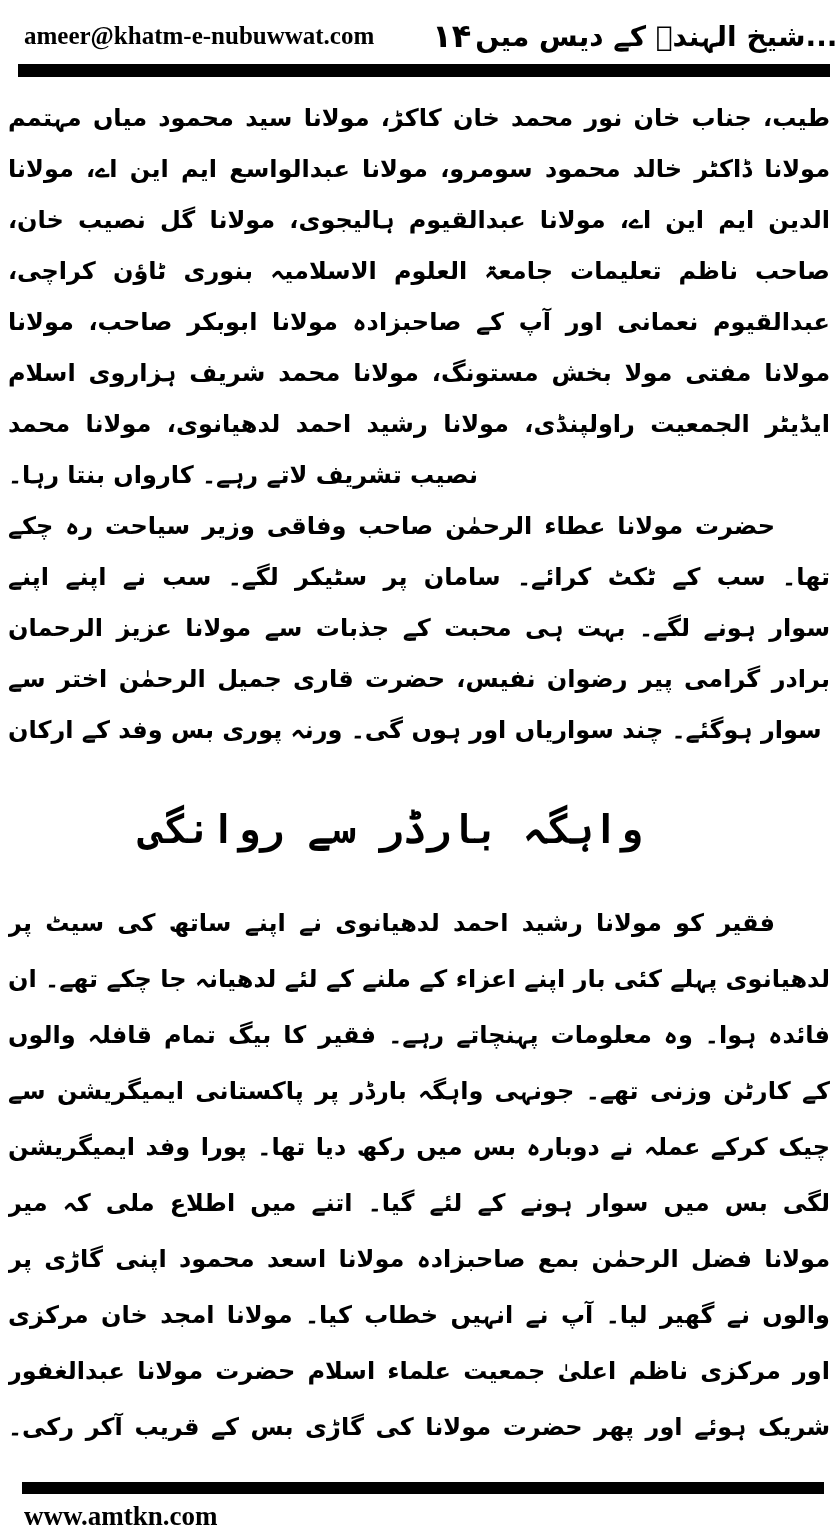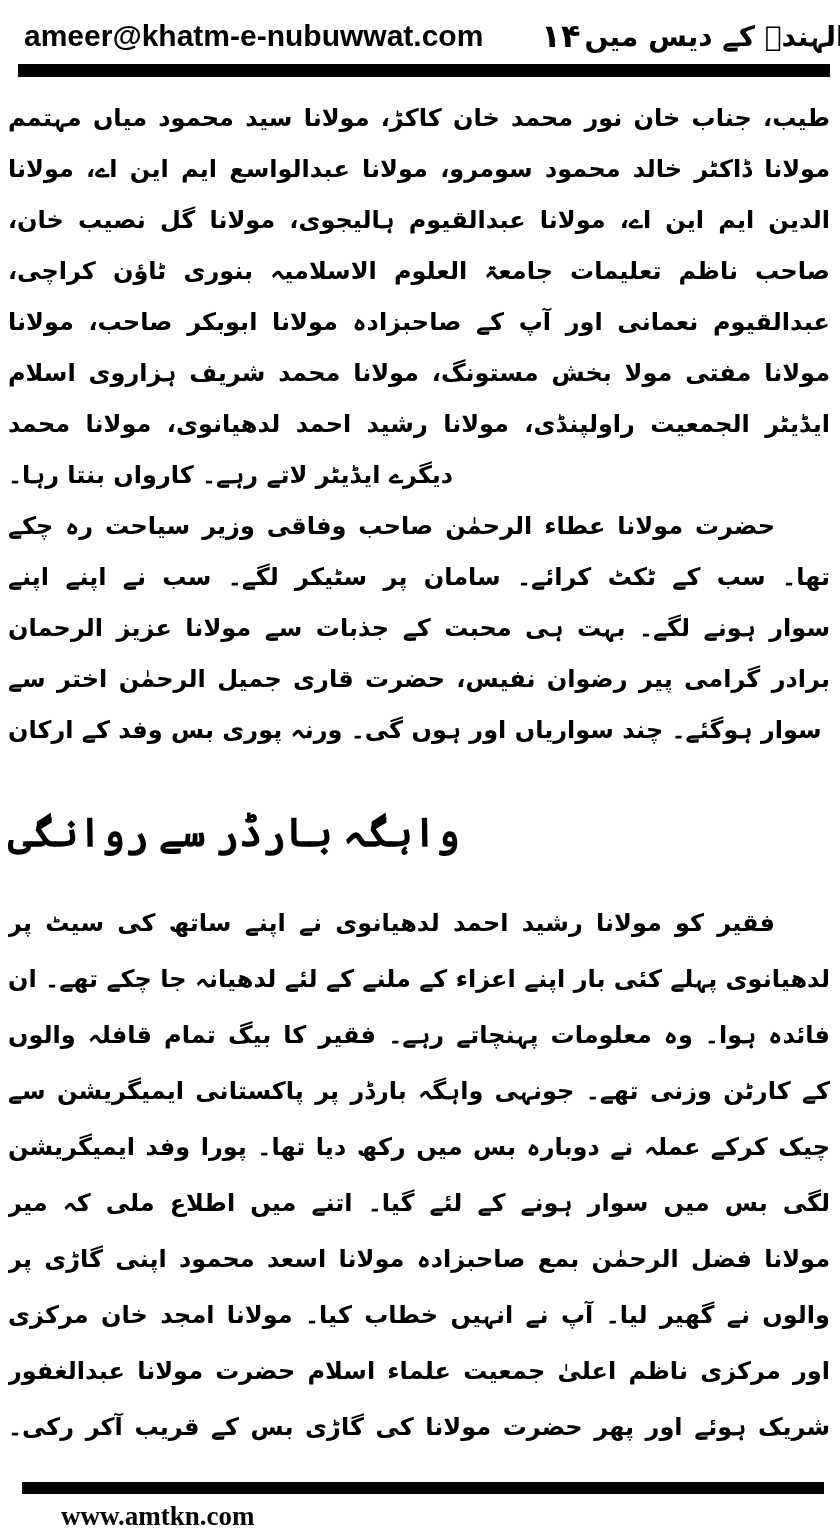--- a/index.html
+++ b/index.html
@@ -10,22 +10,22 @@
     overflow:hidden;position:relative;
   }
   .page{width:840px;height:1540px;position:relative;background:#ffffff;}
 
   
   .hdr{
     height:64px;display:flex;align-items:center;
     padding:8px 6px 0 24px;box-sizing:border-box;
   }
   .hdr .email{
-    font-family:Liberation Sans, sans-serif;
-    font-weight:700;font-size:30px;white-space:nowrap;
+    font-family:Liberation Serif, serif;
+    font-weight:700;font-size:25px;white-space:nowrap;
   }
   .hdr .pagenum{
     font-family:"DejaVu Sans",sans-serif;
     font-weight:700;font-size:32px;
     margin-left:58px;white-space:nowrap;
   }
   .hdr .booktitle{
     flex:1;direction:rtl;text-align:left; 
     font-weight:700;font-size:28px;white-space:nowrap;
     padding-left:4px;padding-right:6px;
@@ -52,32 +52,32 @@
   .para.p3 .line{height:56px;line-height:56px;}
   
   .para.flushlast .line:last-child{text-align:left;text-align-last:left;}
   
   .para.indent .line:first-child{padding-right:55px;}
 
   
   h2.sec{
     direction:rtl;margin:45px 57px 30px 0;
     height:64px;line-height:64px;
-    text-align:left;font-size:40px;font-weight:700;
-    font-family:Liberation Serif, serif;
+    text-align:center;font-size:40px;font-weight:700;
+    font-family:Liberation Mono, monospace;
   }
 
   
   .ftr{
     position:absolute;left:0;right:0;top:1496px;height:40px;
     display:flex;justify-content:space-between;align-items:center;
     padding:0 16px 0 24px;box-sizing:border-box;
     font-family:"Liberation Serif",serif;font-weight:700;font-size:27px;
   }
-  .ftr span{white-space:nowrap;margin-left:37px;}
+  .ftr span{white-space:nowrap;}
 </style>
 </head>
 <body>
 
 <div class="page">
 
   <header class="hdr">
     <div class="email">ameer@khatm-e-nubuwwat.com</div>
     <div class="pagenum">۱۴</div>
     <div class="booktitle" dir="rtl">ایک ہفتہ......شیخ الہندؒ کے دیس میں</div>
@@ -88,21 +88,21 @@
   <main>
 
     <section class="para flushlast">
         <div class="line">طیب، جناب خان نور محمد خان کاکڑ، مولانا سید محمود میاں مہتمم جامعہ مدنیہ جدید رائے ونڈ روڈ لاہور،</div>
         <div class="line">مولانا ڈاکٹر خالد محمود سومرو، مولانا عبدالواسع ایم این اے، مولانا مفتی عبدالستار سینیٹر، مولانا قمر</div>
         <div class="line">الدین ایم این اے، مولانا عبدالقیوم ہالیجوی، مولانا گل نصیب خان، حضرت مولانا مفتی امداد اللہ</div>
         <div class="line">صاحب ناظم تعلیمات جامعۃ العلوم الاسلامیہ بنوری ٹاؤن کراچی، مولانا مفتی گل رحمٰن پشاور، مولانا</div>
         <div class="line">عبدالقیوم نعمانی اور آپ کے صاحبزادہ مولانا ابوبکر صاحب، مولانا سعید یوسف پلندری آزاد کشمیر،</div>
         <div class="line">مولانا مفتی مولا بخش مستونگ، مولانا محمد شریف ہزاروی اسلام آباد، مولانا مفتی محمد زاہد</div>
         <div class="line">ایڈیٹر الجمعیت راولپنڈی، مولانا رشید احمد لدھیانوی، مولانا محمد عامر اور دیگر حضرات یکے بعد</div>
-        <div class="line">دیگرے ایڈیٹر لاتے رہے۔ کارواں بنتا رہا۔</div>
+        <div class="line">نصیب تشریف لاتے رہے۔ کارواں بنتا رہا۔</div>
       </section>
 
     <section class="para flushlast indent">
         <div class="line">حضرت مولانا عطاء الرحمٰن صاحب وفاقی وزیر سیاحت رہ چکے ہیں۔ انہیں خاصہ تجربہ</div>
         <div class="line">تھا۔ سب کے ٹکٹ کرائے۔ سامان پر سٹیکر لگے۔ سب نے اپنے اپنے پاسپورٹ لیے اور بس میں</div>
         <div class="line">سوار ہونے لگے۔ بہت ہی محبت کے جذبات سے مولانا عزیز الرحمان ثانی، مولانا قاری نذیر احمد،</div>
         <div class="line">برادر گرامی پیر رضوان نفیس، حضرت قاری جمیل الرحمٰن اختر سے گلے ملے۔ اجازت لی اور بس پر</div>
         <div class="line">سوار ہوگئے۔ چند سواریاں اور ہوں گی۔ ورنہ پوری بس وفد کے ارکان پر مشتمل تھی۔</div>
       </section>
 

